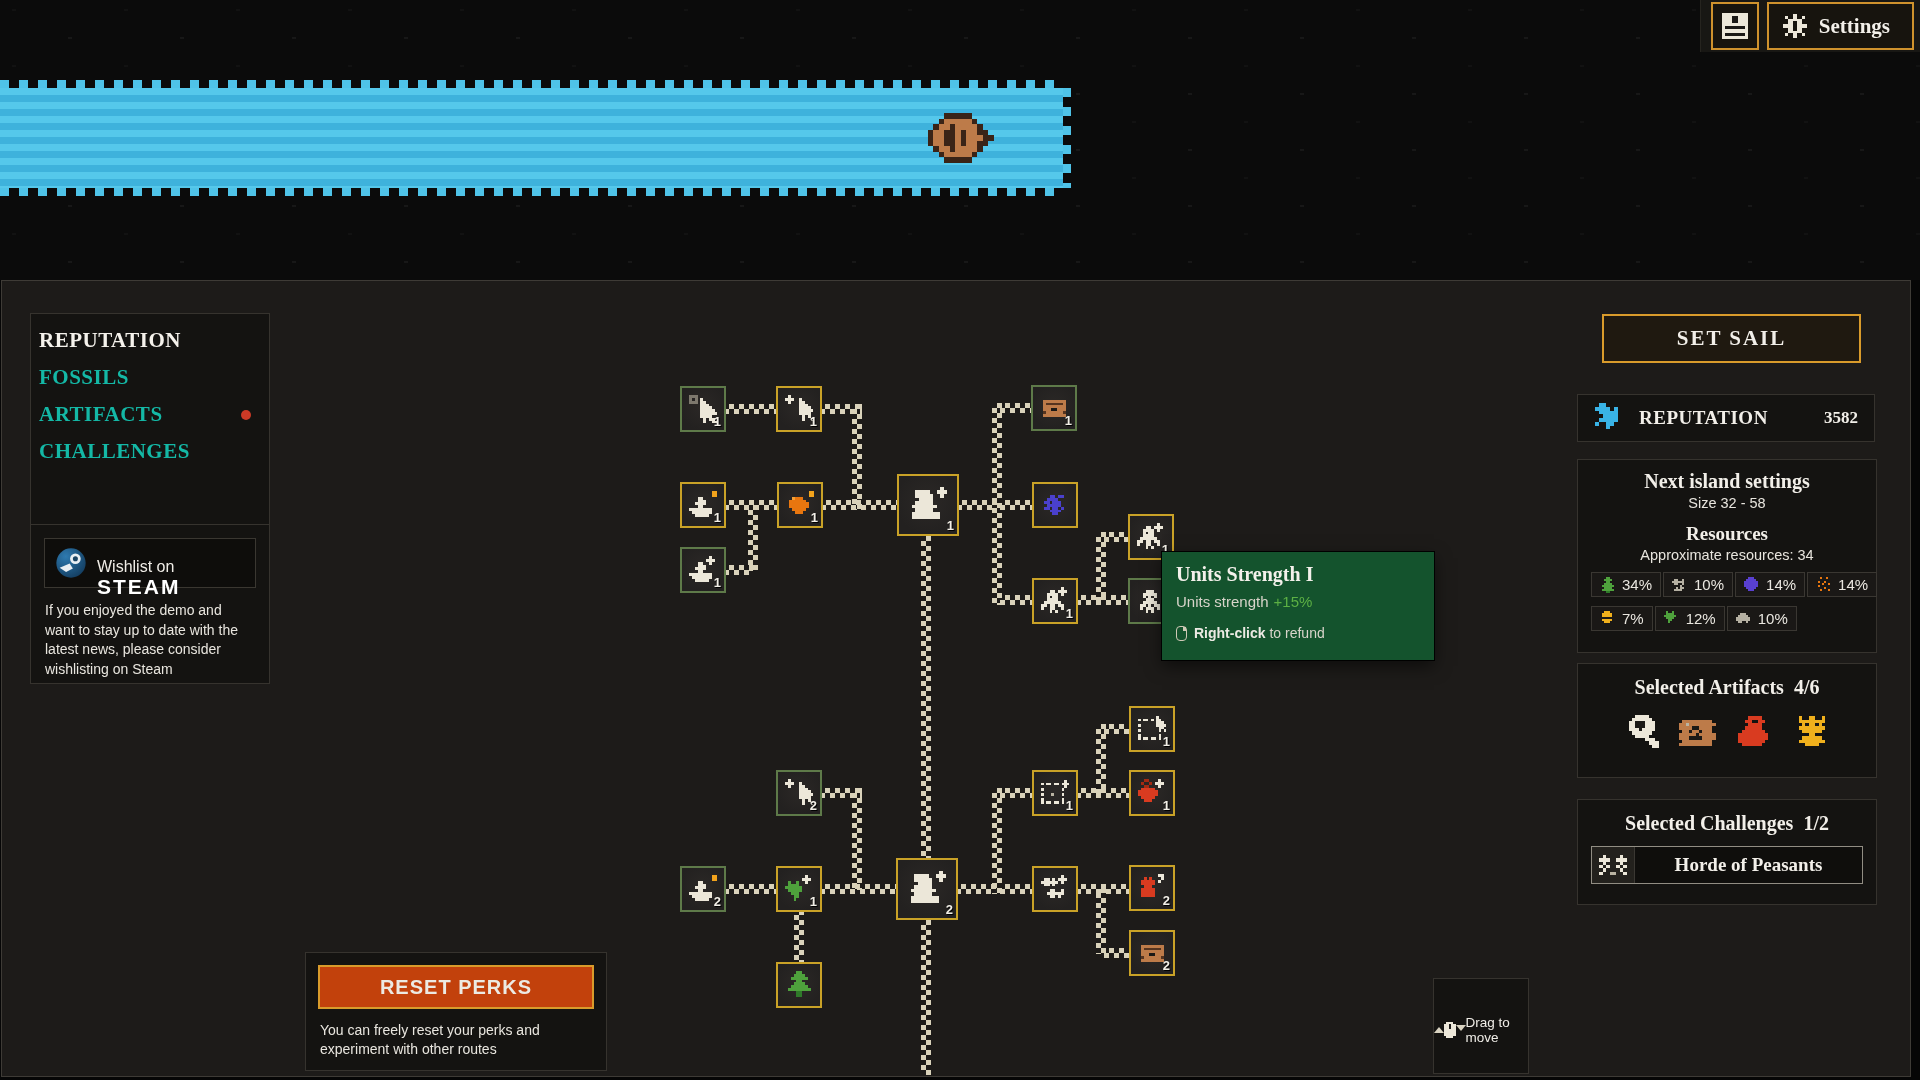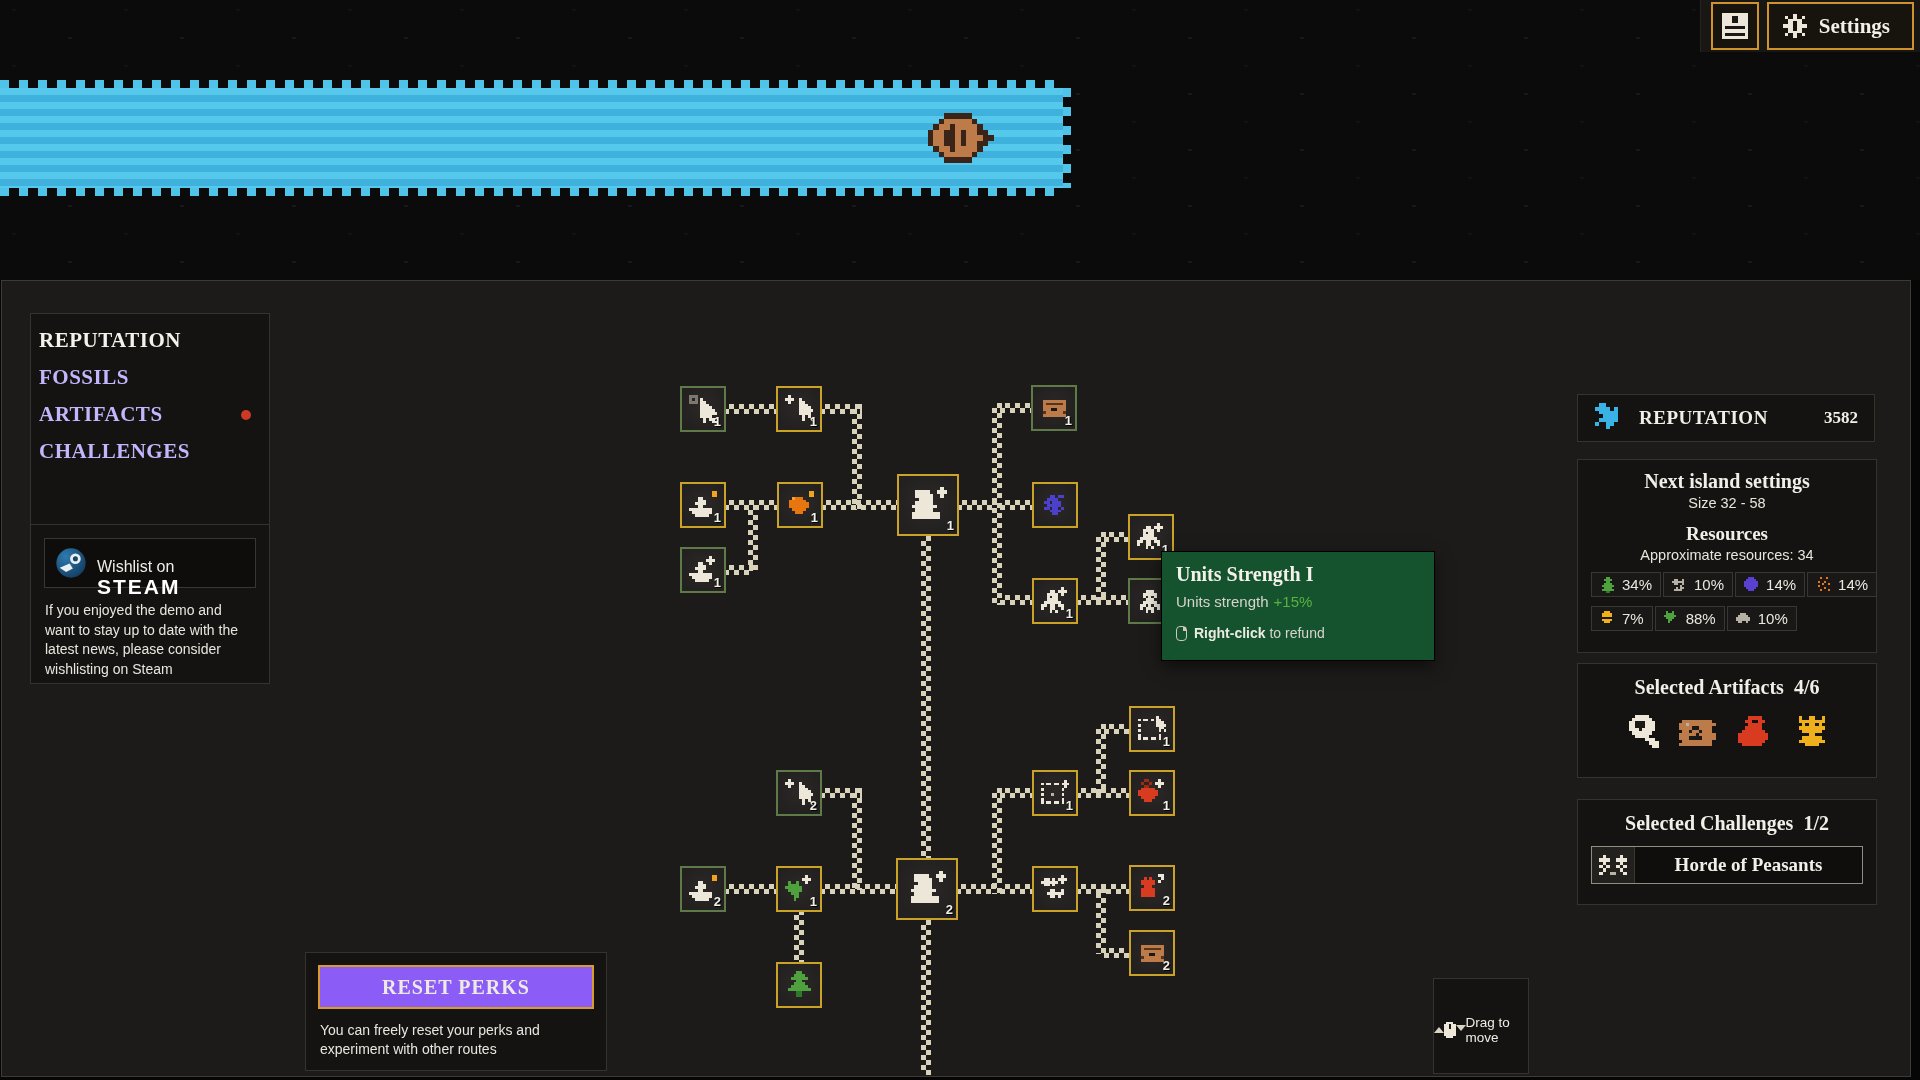--- a/index.html
+++ b/index.html
@@ -35,40 +35,40 @@
 
   
   .main{position:absolute;left:1px;top:280px;width:1908px;height:795px;
     background:#1d1b19;border:1px solid #3e3b36;}
   .panel{position:absolute;background:#141311;border:1px solid #36332e;}
 
   
   .menu{left:28px;top:32px;width:238px;height:200px;padding:8px 0;}
   .menu-item{position:relative;height:37px;line-height:37px;padding-left:8px;
     font-family:"Liberation Serif","DejaVu Serif",serif;font-weight:bold;font-size:21px;
-    letter-spacing:.5px;color:#c4b5fd;cursor:pointer;}
+    letter-spacing:.5px;color:#14b8a6;cursor:pointer;}
   .menu-item.active{color:#f5f2ec;}
   .menu-dot{position:absolute;right:18px;top:50%;margin-top:-5px;width:10px;height:10px;
     border-radius:50%;background:#cc3a26;}
 
   
   .steam{left:28px;top:243px;width:238px;height:158px;}
   .steam-btn{margin:13px;height:48px;background:#0e0d0b;border:1px solid #3a3731;
     display:flex;align-items:center;gap:10px;padding:0 10px;cursor:pointer;}
   .steam-logo{width:32px;height:32px;flex:0 0 32px;}
   .steam-txt{line-height:1.05;}
   .steam-line1{font-size:16px;color:#f0ede7;margin-top:31px;}
   .steam-line2{font-size:21px;font-weight:bold;letter-spacing:2px;color:#ffffff;}
   .steam-desc{margin:10px 14px 0 14px;font-size:14px;line-height:19.5px;color:#e9e6df;}
 
   
   .reset{left:303px;top:671px;width:300px;height:117px;}
-  .reset-btn{margin:12px;height:40px;border:2px solid #d99b2b;background:#8b5cf6;
+  .reset-btn{margin:12px;height:40px;border:2px solid #d99b2b;background:#c2410c;
     display:flex;align-items:center;justify-content:center;cursor:pointer;
-    font-family:Liberation Serif, serif;font-weight:bold;font-size:20px;
+    font-family:Liberation Sans, sans-serif;font-weight:bold;font-size:20px;
     letter-spacing:1px;color:#eceae3;}
   .reset-desc{margin:2px 14px 0 14px;font-size:14px;line-height:19px;color:#e9e6df;}
 
   
   .dragbox{left:1418px;top:697px;width:94px;height:86px;display:flex;flex-direction:row;
     align-items:center;justify-content:center;padding-top:8px;margin-left:13px;}
   .tri{width:0;height:0;border-left:5px solid transparent;border-right:5px solid transparent;}
   .tri.up{border-bottom:6px solid #d9d3c1;}
   .tri.down{border-top:6px solid #d9d3c1;margin-bottom:4px;}
   .mouse-big{width:15px;height:24px;margin:2px 0;}
@@ -1354,20 +1354,21 @@
           <rect x="3" y="5" width="1" height="1" fill="#ece7d9"></rect>
           <rect x="4" y="5" width="1" height="1" fill="#ece7d9"></rect>
           <rect x="1" y="6" width="1" height="1" fill="#ece7d9"></rect>
           <rect x="2" y="6" width="1" height="1" fill="#ece7d9"></rect>
           <rect x="3" y="6" width="1" height="1" fill="#ece7d9"></rect>
         </svg></span>
     <span class="tri down"></span>
     <span class="drag-label">Drag to move</span>
   </div>
 
+  <div class="setsail">SET SAIL</div>
 
   <div class="panel repbar">
     <span class="pxicon"><svg viewBox="0 0 8 8" preserveAspectRatio="xMidYMid meet" shape-rendering="crispEdges">
           <rect x="1" y="0" width="1" height="1" fill="#39b3e6"></rect>
           <rect x="2" y="0" width="1" height="1" fill="#39b3e6"></rect>
           <rect x="0" y="1" width="1" height="1" fill="#39b3e6"></rect>
           <rect x="1" y="1" width="1" height="1" fill="#39b3e6"></rect>
           <rect x="2" y="1" width="1" height="1" fill="#39b3e6"></rect>
           <rect x="3" y="1" width="1" height="1" fill="#39b3e6"></rect>
           <rect x="5" y="1" width="1" height="1" fill="#39b3e6"></rect>
@@ -1565,21 +1566,21 @@
               <rect x="4" y="2" width="1" height="1" fill="#4ea13c"></rect>
               <rect x="5" y="2" width="1" height="1" fill="#4ea13c"></rect>
               <rect x="1" y="3" width="1" height="1" fill="#4ea13c"></rect>
               <rect x="2" y="3" width="1" height="1" fill="#4ea13c"></rect>
               <rect x="3" y="3" width="1" height="1" fill="#4ea13c"></rect>
               <rect x="4" y="3" width="1" height="1" fill="#4ea13c"></rect>
               <rect x="2" y="4" width="1" height="1" fill="#4ea13c"></rect>
               <rect x="3" y="4" width="1" height="1" fill="#4ea13c"></rect>
               <rect x="2" y="5" width="1" height="1" fill="#4ea13c"></rect>
             </svg></span>
-          <span class="v">88%</span>
+          <span class="v">12%</span>
         </div>
         <div class="chip">
           <span class="pxicon"><svg viewBox="0 0 8 8" preserveAspectRatio="xMidYMid meet" shape-rendering="crispEdges">
               <rect x="2" y="1" width="1" height="1" fill="#b5b0a2"></rect>
               <rect x="3" y="1" width="1" height="1" fill="#b5b0a2"></rect>
               <rect x="4" y="1" width="1" height="1" fill="#b5b0a2"></rect>
               <rect x="1" y="2" width="1" height="1" fill="#b5b0a2"></rect>
               <rect x="2" y="2" width="1" height="1" fill="#b5b0a2"></rect>
               <rect x="3" y="2" width="1" height="1" fill="#b5b0a2"></rect>
               <rect x="4" y="2" width="1" height="1" fill="#b5b0a2"></rect>

